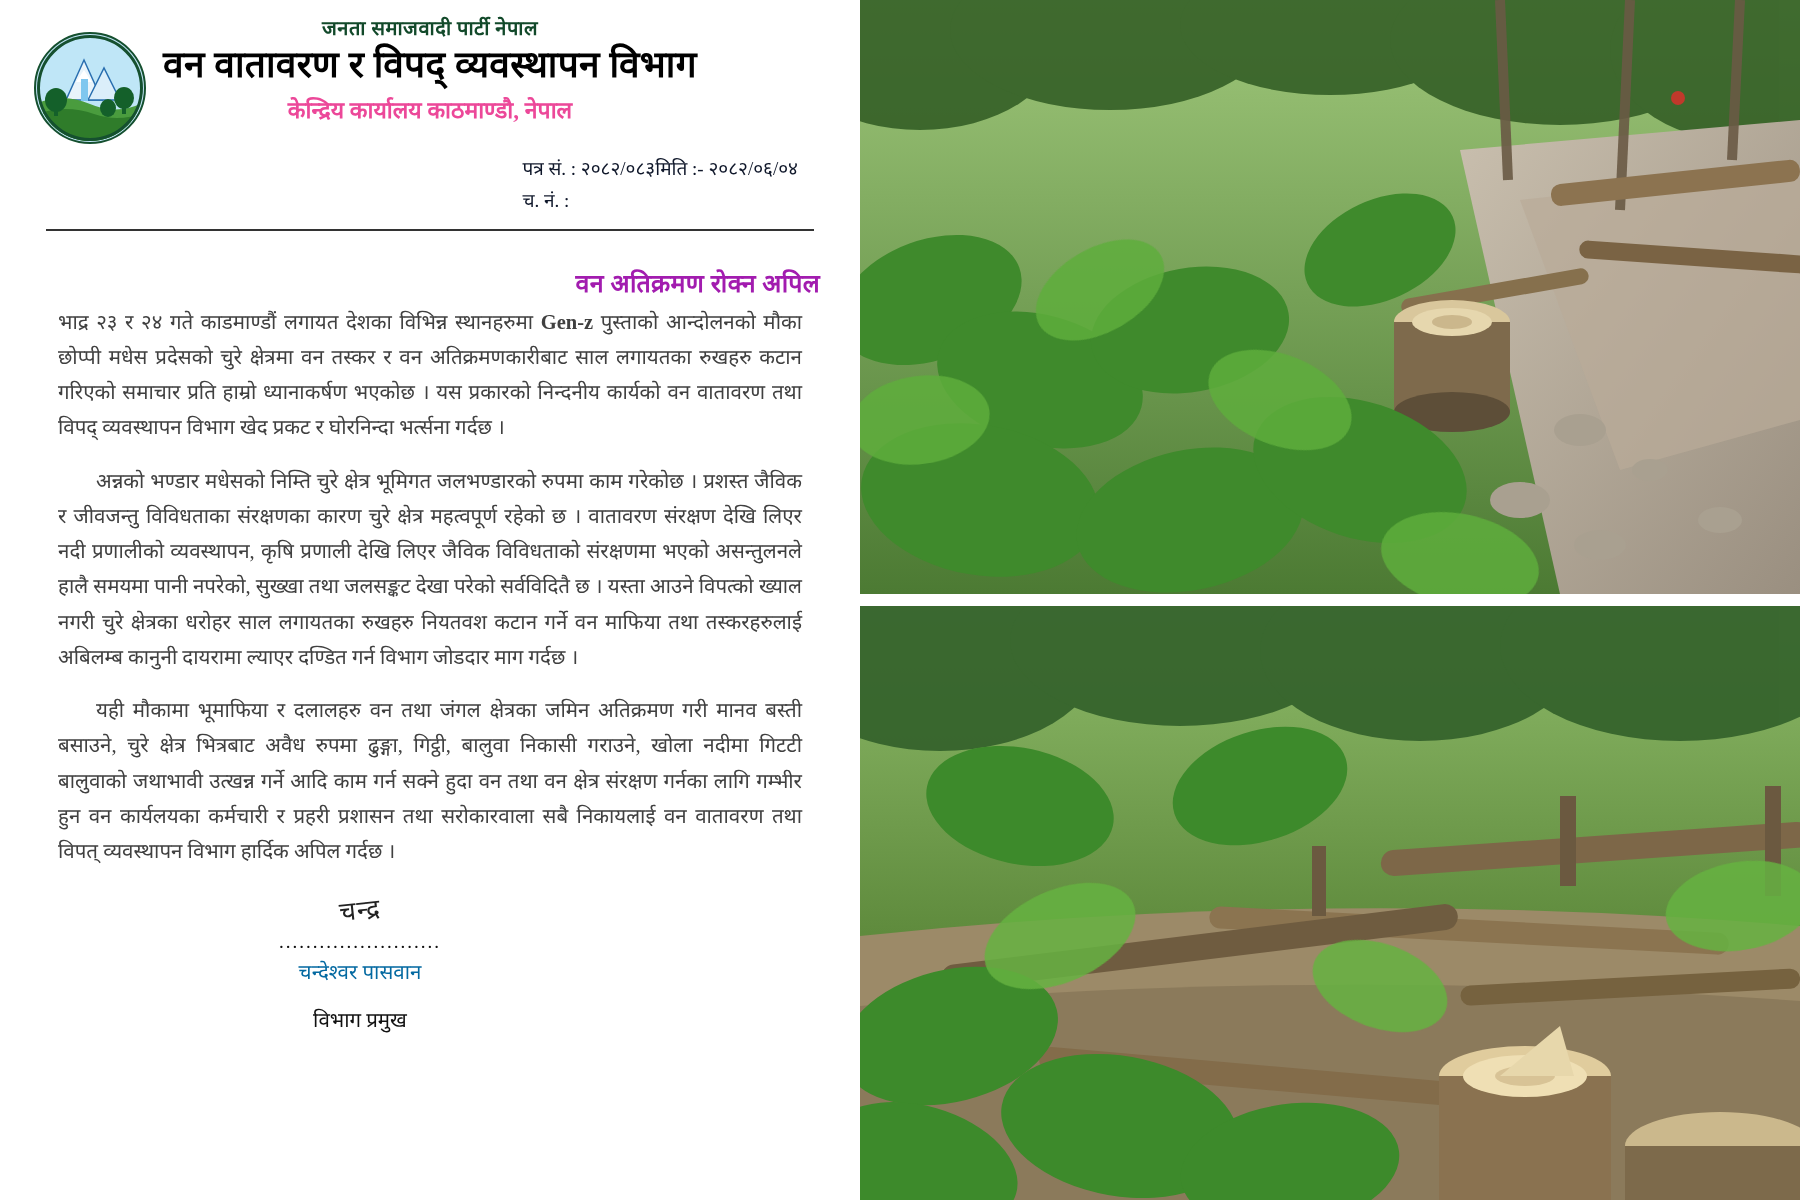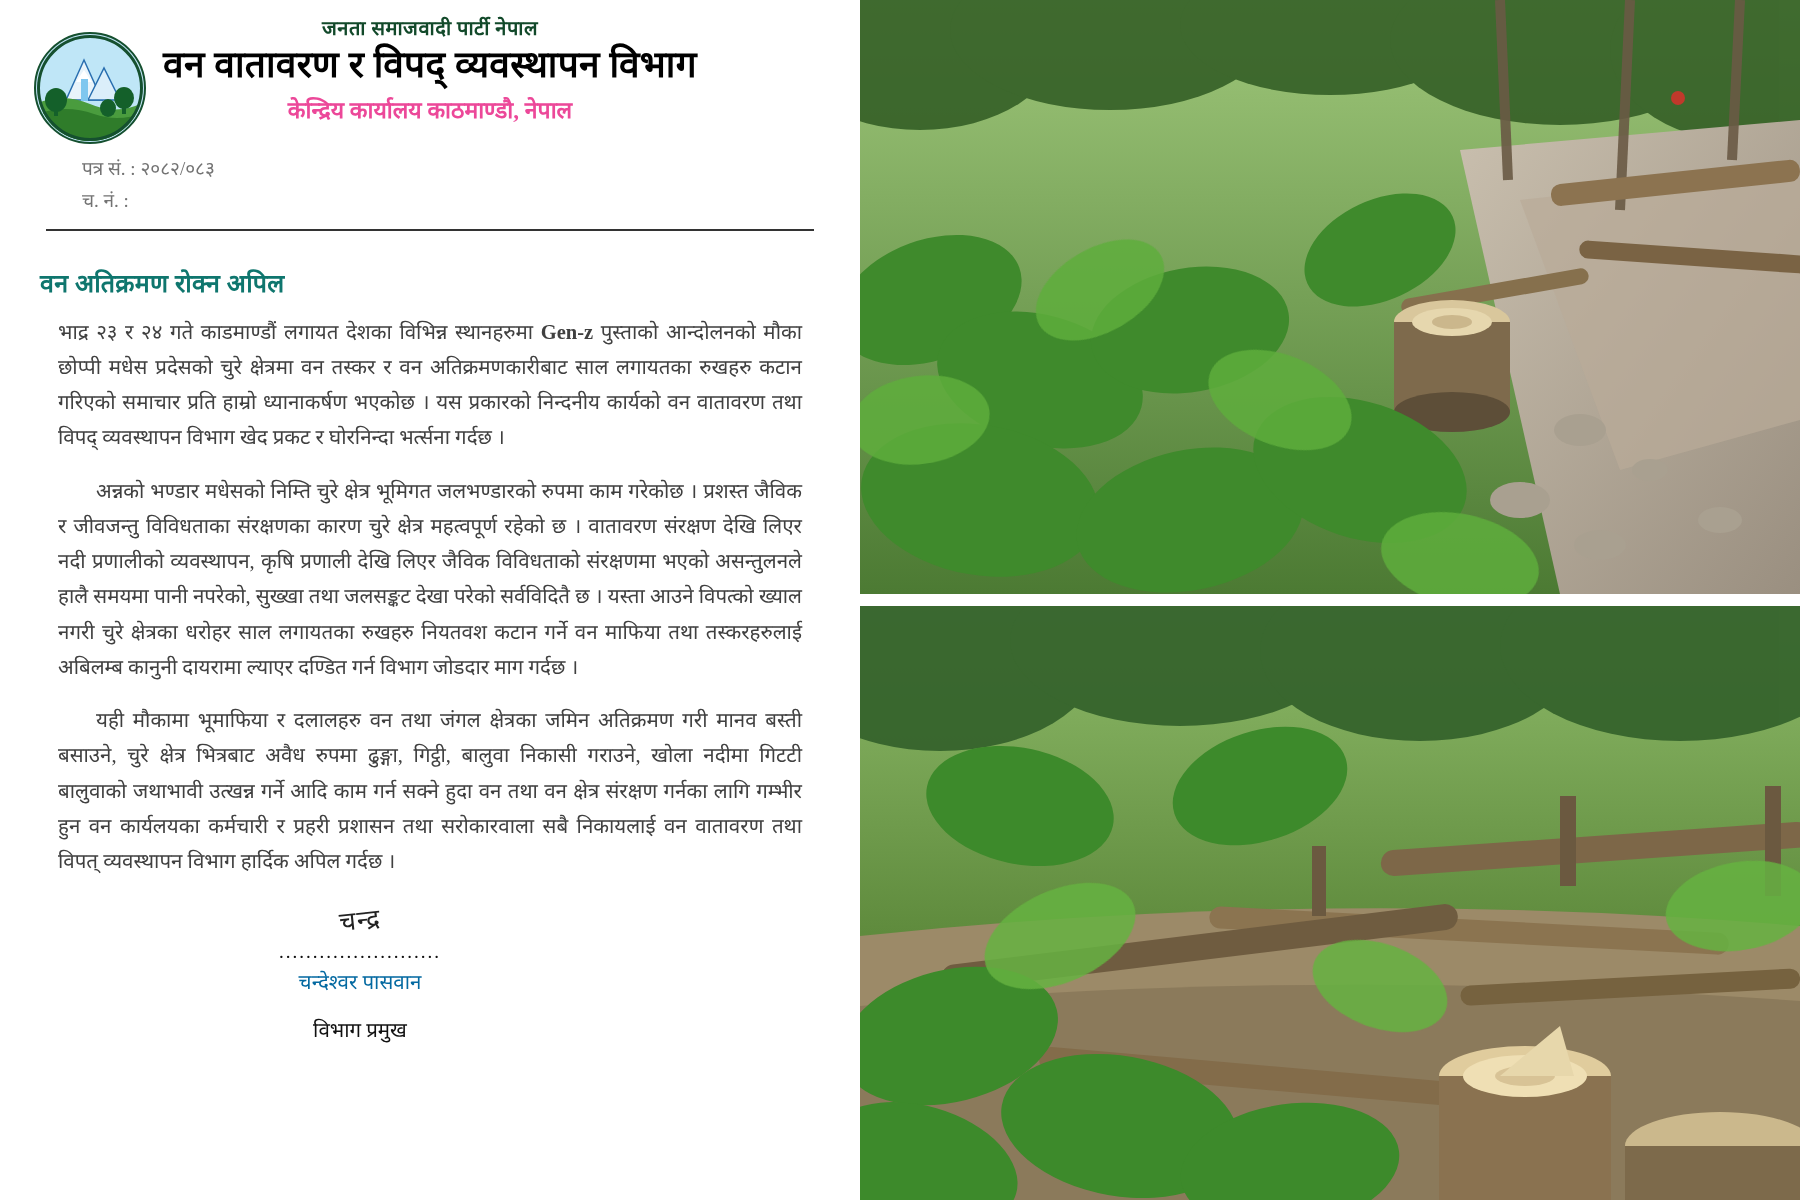--- a/index.html
+++ b/index.html
@@ -57,40 +57,40 @@
     width:108px;height:108px;
     border-radius:50%;
     overflow:hidden;
     border:2px solid #15502f;
     background:#bfe3f5;
   }
   .logo svg{display:block;}
   .meta-row{
     margin-top:30px;
     display:flex;
-    justify-content:flex-start;
+    justify-content:flex-end;
     font-family:"Liberation Serif", serif;
     font-size:19px;
-    color:#737373;
+    color:#0f172a;
     padding:0 22px 0 42px;
   }
   .meta-left div{margin-bottom:6px;}
   .rule{
     margin:10px 6px 0 6px;
     height:2px;
     background:#333;
   }
   .doc-title{
-    text-align:left;
+    text-align:right;
     font-family:"Liberation Serif", serif;
     font-weight:700;
     font-size:25px;
-    color:#0f766e;
+    color:#a21caf;
     margin-top:34px;
-    margin-bottom:16px;
+    margin-bottom:6px;
     letter-spacing:.3px;
   }
   .body-text{
     font-family:"Liberation Serif", serif;
     font-size:20.5px;
     line-height:1.72;
     color:#404040;
     text-align:justify;
     padding:0 18px 0 18px;
   }
@@ -189,20 +189,23 @@
 
       <div class="party-line">जनता समाजवादी पार्टी नेपाल</div>
       <div class="dept-title">वन वातावरण र विपद् व्यवस्थापन विभाग</div>
       <div class="dept-sub">केन्द्रिय कार्यालय काठमाण्डौ, नेपाल</div>
     </div>
 
     <div class="meta-row">
       <div class="meta-left">
         <div>पत्र सं. : २०८२/०८३</div>
         <div>च. नं. :</div>
+      </div>
+      <div class="meta-right">
+        <div>मिति :- २०८२/०६/०४</div>
       </div>
     </div>
 
     <div class="rule"></div>
 
     <div class="doc-title">वन अतिक्रमण रोक्न अपिल</div>
 
     <div class="body-text">
       <p class="first">भाद्र २३ र २४ गते काडमाण्डौं लगायत देशका विभिन्न स्थानहरुमा <span class="bold">Gen-z</span> पुस्ताको आन्दोलनको मौका छोप्पी मधेस प्रदेसको चुरे क्षेत्रमा वन तस्कर र वन अतिक्रमणकारीबाट साल लगायतका रुखहरु कटान गरिएको समाचार प्रति हाम्रो ध्यानाकर्षण भएकोछ । यस प्रकारको निन्दनीय कार्यको वन वातावरण तथा विपद् व्यवस्थापन विभाग खेद प्रकट र घोरनिन्दा भर्त्सना गर्दछ ।</p>
       <p>अन्नको भण्डार मधेसको निम्ति चुरे क्षेत्र भूमिगत जलभण्डारको रुपमा काम गरेकोछ । प्रशस्त जैविक र जीवजन्तु विविधताका संरक्षणका कारण चुरे क्षेत्र महत्वपूर्ण रहेको छ । वातावरण संरक्षण देखि लिएर नदी प्रणालीको व्यवस्थापन, कृषि प्रणाली देखि लिएर जैविक विविधताको संरक्षणमा भएको असन्तुलनले हालै समयमा पानी नपरेको, सुख्खा तथा जलसङ्कट देखा परेको सर्वविदितै छ । यस्ता आउने विपत्को ख्याल नगरी चुरे क्षेत्रका धरोहर साल लगायतका रुखहरु नियतवश कटान गर्ने वन माफिया तथा तस्करहरुलाई अबिलम्ब कानुनी दायरामा ल्याएर दण्डित गर्न विभाग जोडदार माग गर्दछ ।</p>

